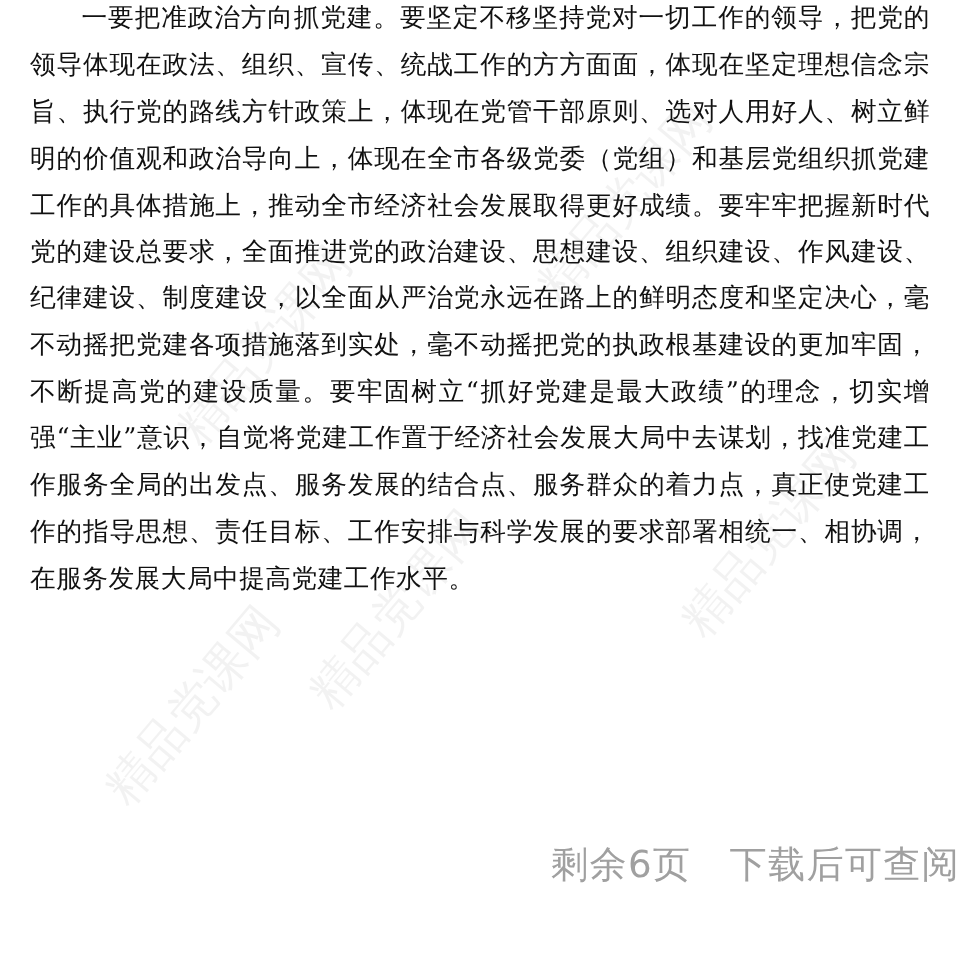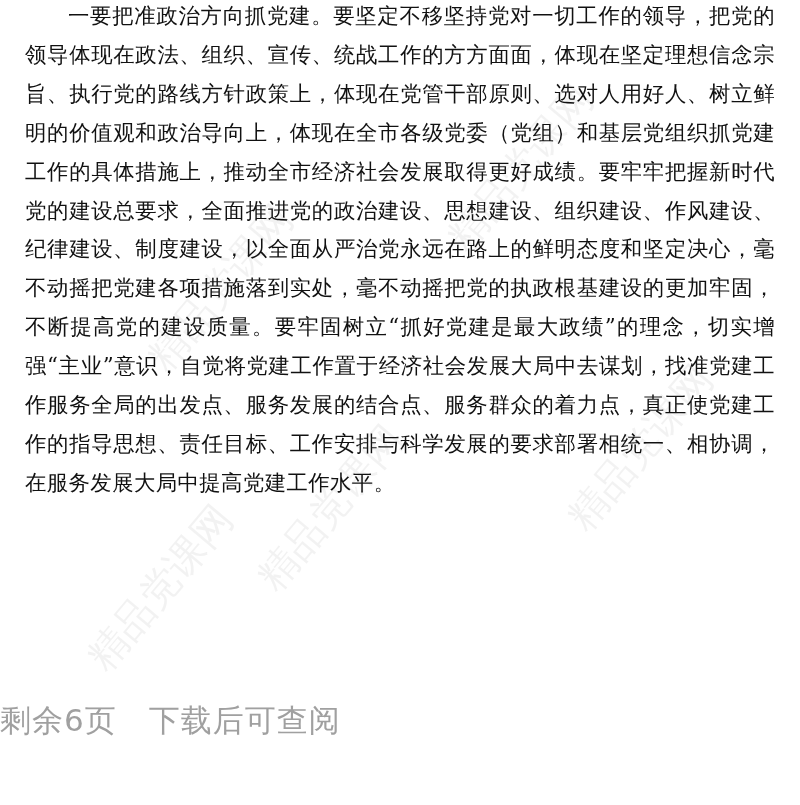--- a/index.html
+++ b/index.html
@@ -10,21 +10,21 @@
     font-size: 21.4px; line-height: 38.9px; color: #111;
     letter-spacing: 0.4px; text-align: justify;
   }
   .doc p { margin: 0; text-indent: 43px; }
   .watermark {
     position: absolute; color: rgba(0,0,0,0.05);
     font-family: "DejaVu Sans", sans-serif; font-size: 40px;
     transform: rotate(-50deg); white-space: nowrap; pointer-events: none;
   }
   .more {
-    position: absolute; left: 0; top: 700px; width: 800px; text-align: left;
+    position: absolute; left: 0; top: 700px; width: 800px; text-align: right;
     font-family: "DejaVu Sans", "Liberation Sans", sans-serif;
     font-size: 31px; color: #a0a0a0; letter-spacing: 1px;
   }
   .more span + span { margin-left: 32px; }
 </style>
 </head>
 <body>
 
 <div class="watermark" style="left:120px; top:260px;">精品党课网</div>
 <div class="watermark" style="left:420px; top:140px;">精品党课网</div>

